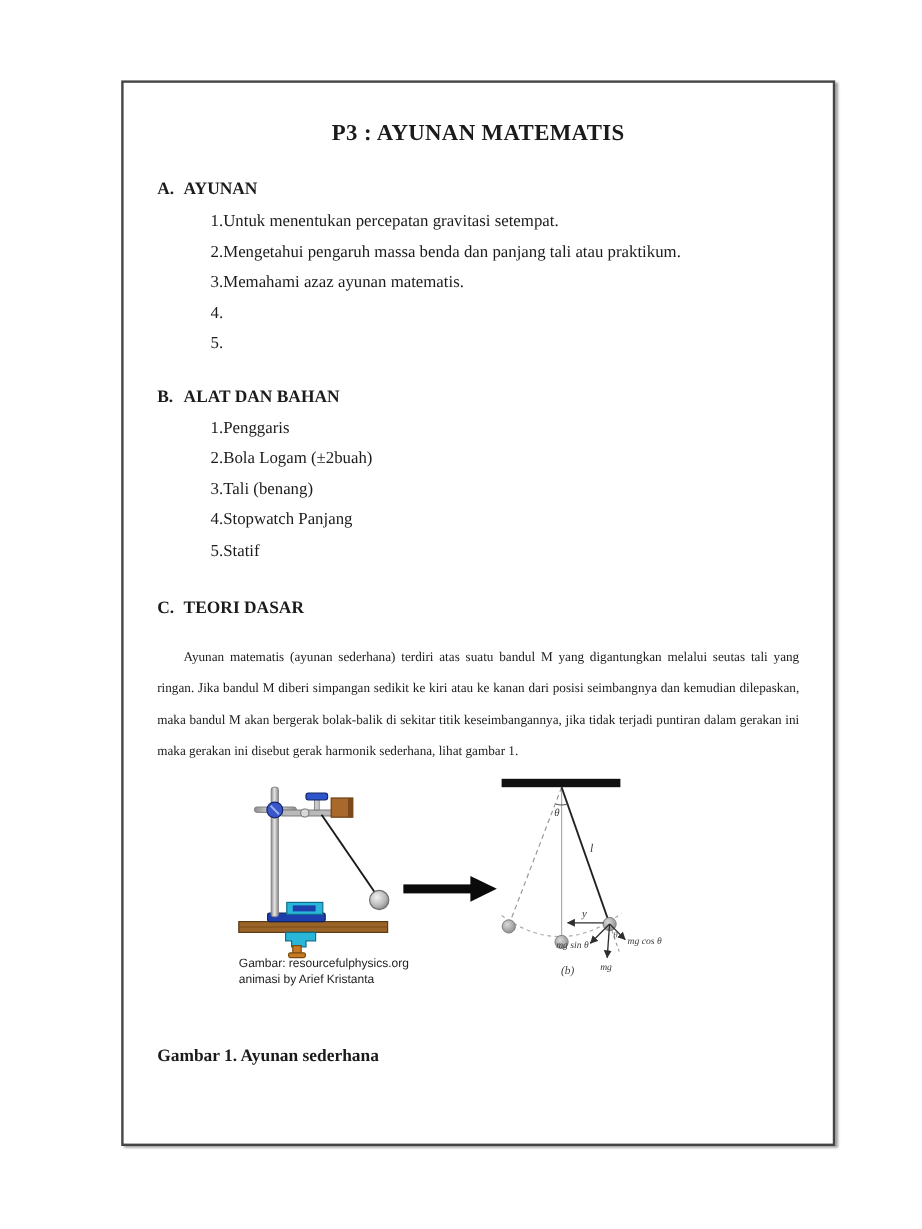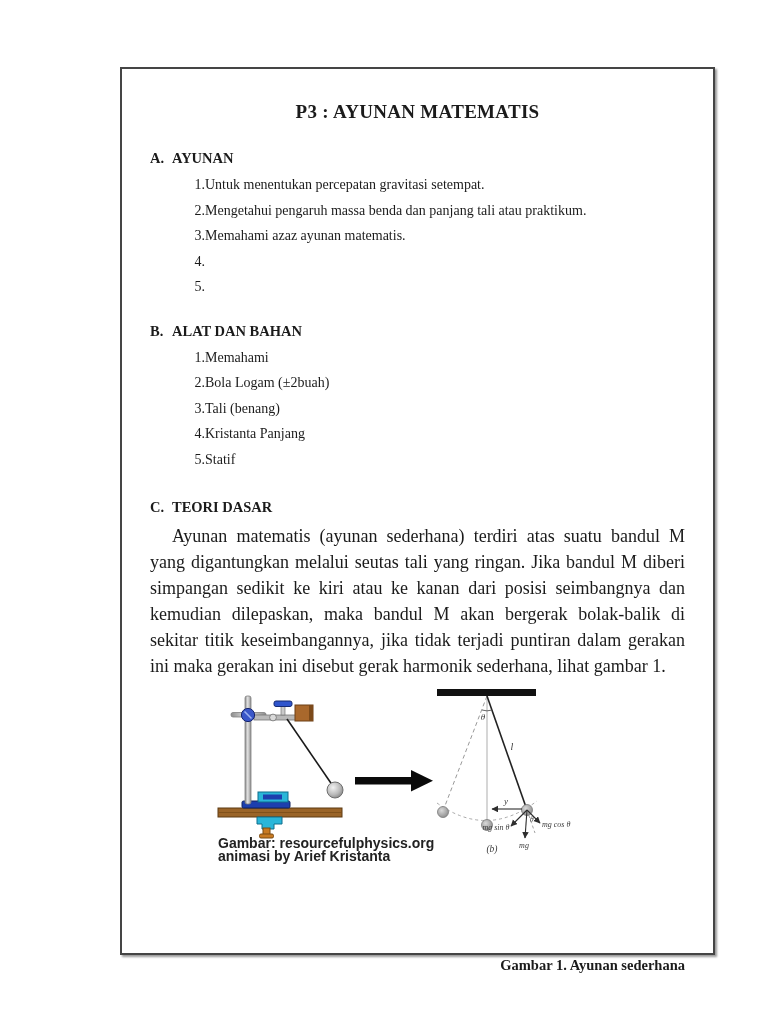--- a/index.html
+++ b/index.html
@@ -1,55 +1,55 @@
 <!DOCTYPE html>
 <html><head>
 <meta charset="utf-8">
 <style>
   html,body{margin:0;padding:0;}
   body{
     width:768px;height:1024px;background:#ffffff;position:relative;overflow:hidden;
     font-family:"Liberation Serif", serif;color:#1b1b1b;
   }
   .page{
-    position:absolute;left:120px;top:67px;width:595px;height:888px;
+    position:absolute;left:101px;top:67px;width:595px;height:888px;
     background:#ffffff;border:2px solid #454545;box-sizing:border-box;
     box-shadow:2px 2px 2px #9a9a9a;
   }
   .content{padding:0 28px;}
   .title{
     margin:32px 0 0 0;text-align:center;font-size:19px;font-weight:bold;
     letter-spacing:0.3px;
   }
   .sec{font-size:14.5px;}
   .sec-heading{display:flex;font-weight:bold;margin:0;line-height:18px;}
   .sec-heading .lbl{width:22px;flex:0 0 22px;}
   .sec-a .sec-heading{margin-top:26px;}
   .sec-b .sec-heading{margin-top:22px;}
   .sec-c .sec-heading{margin-top:26px;}
   ol.plain{list-style:none;margin:5px 0 0 0;padding:0;font-size:14px;}
   ol.plain li{display:flex;line-height:25.5px;}
   ol.plain .num{width:55px;flex:0 0 55px;text-align:right;}
   ol.plain .itxt{}
   .para{
-    margin:7px 0 0 0;font-size:18px;line-height:26px;text-align:justify;
+    margin:19px 0 0 0;font-size:11px;line-height:26px;text-align:justify;
     text-indent:22px;
   }
   .figure-area{position:relative;height:190px;margin-top:10px;}
   .figure-area svg{position:absolute;display:block;}
   .statif-svg{left:60px;top:0;}
   .arrow-svg{left:205px;top:80px;}
   .diagram-svg{left:284px;top:-2px;}
   .credit{
     position:absolute;left:68px;top:148px;
-    font-family:"Liberation Sans", sans-serif;font-weight:bold;
-    font-size:14px;line-height:13px;color:#222;
+    font-family:"Liberation Sans", sans-serif;font-weight:normal;
+    font-size:10px;line-height:13px;color:#222;
   }
   .fig-caption{
-    text-align:right;font-weight:bold;font-size:14.5px;margin-top:78px;
+    text-align:left;font-weight:bold;font-size:14.5px;margin-top:33px;
   }
   .diagram-text{font-family:"Liberation Serif", serif;font-style:italic;fill:#3c3c3c;}
 </style>
 </head>
 <body>
 
 <div>
   <div class="page">
     <div class="content">
 
@@ -83,33 +83,33 @@
       </div>
 
       <div class="sec sec-b">
         <p class="sec-heading">
           <span class="lbl">B.</span>
           <span>ALAT DAN BAHAN</span>
         </p>
         <ol class="plain">
           <li>
               <span class="num">1.</span>
-              <span class="itxt">Memahami</span>
+              <span class="itxt">Penggaris</span>
             </li>
           <li>
               <span class="num">2.</span>
               <span class="itxt">Bola Logam (±2buah)</span>
             </li>
           <li>
               <span class="num">3.</span>
               <span class="itxt">Tali (benang)</span>
             </li>
           <li>
               <span class="num">4.</span>
-              <span class="itxt">Kristanta Panjang</span>
+              <span class="itxt">Stopwatch Panjang</span>
             </li>
           <li>
               <span class="num">5.</span>
               <span class="itxt">Statif</span>
             </li>
         </ol>
       </div>
 
       <div class="sec sec-c">
         <p class="sec-heading">

